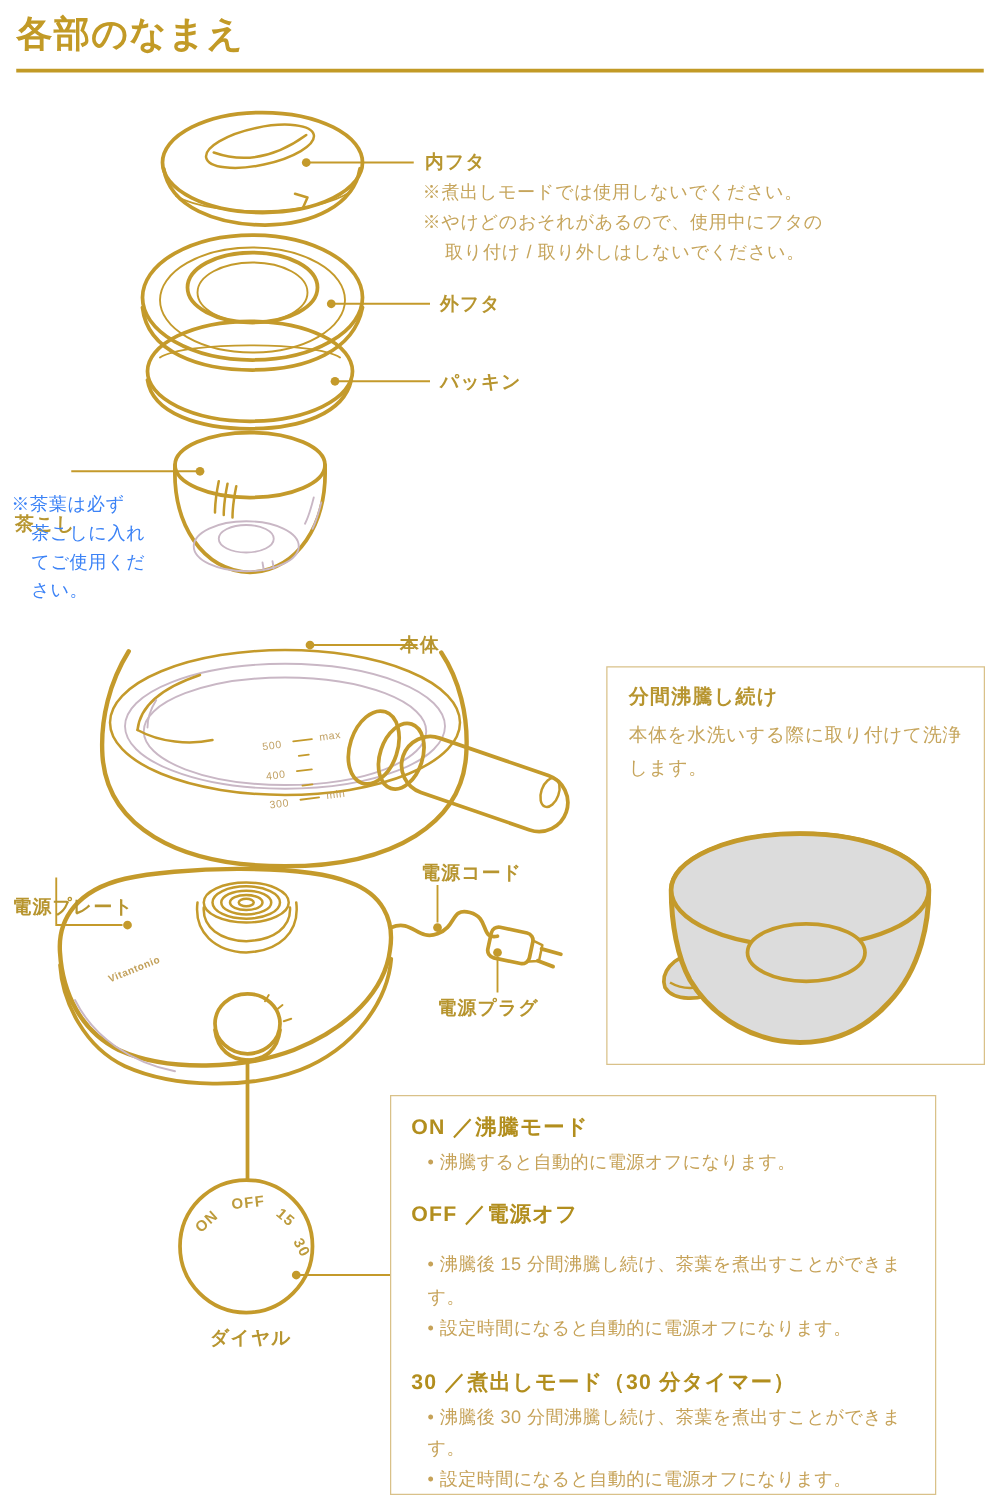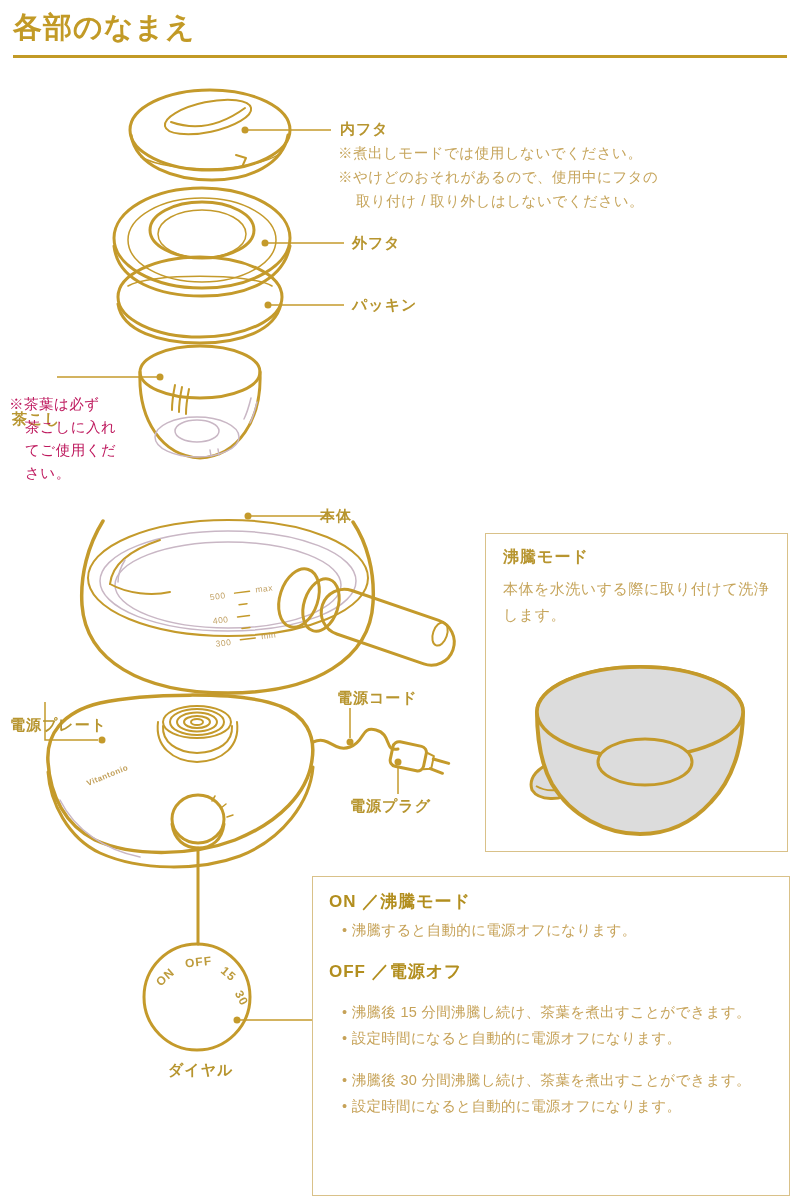--- a/index.html
+++ b/index.html
@@ -16,21 +16,21 @@
     position:absolute;left:13px;top:55px;width:774px;height:3px;background:#C29A26;
   }
   
   .plabel{
     position:absolute;font-size:15px;font-weight:700;color:#B7952F;letter-spacing:1px;white-space:nowrap;
   }
   .pnote{
     position:absolute;font-size:14.5px;font-weight:400;color:#C6A55C;letter-spacing:0.5px;white-space:nowrap;
   }
   .strainer-note{
-    position:absolute;left:9px;top:393px;font-size:14.5px;color:#be185d;
+    position:absolute;left:9px;top:393px;font-size:14.5px;color:#3b82f6;
     line-height:23px;letter-spacing:0.5px;
   }
   .strainer-note .indent{padding-left:16px;display:block;}
   
   svg{display:block;}
   .art{position:absolute;left:0;top:0;}
   .g3{stroke:#C49A2B;stroke-width:3;fill:none;stroke-linecap:round;stroke-linejoin:round;}
   .g35{stroke:#C49A2B;stroke-width:3.5;fill:none;stroke-linecap:round;stroke-linejoin:round;}
   .g2{stroke:#C49A2B;stroke-width:2;fill:none;stroke-linecap:round;stroke-linejoin:round;}
   .g15{stroke:#C49A2B;stroke-width:1.5;fill:none;stroke-linecap:round;}
@@ -47,21 +47,21 @@
   }
   .cleaning-title{
     position:absolute;left:17px;top:13px;font-size:16px;font-weight:700;color:#B7952F;letter-spacing:1px;
   }
   .cleaning-body{
     position:absolute;left:17px;top:42px;width:276px;
     font-size:15px;line-height:1.7;color:#C6A55C;letter-spacing:0.5px;
   }
   .bowl-art{position:absolute;left:0;top:116px;}
   .modes-box{
-    position:absolute;left:312px;top:876px;width:478px;height:320px;
+    position:absolute;left:312px;top:876px;width:437px;height:320px;
     border:1.5px solid #D9C189;box-sizing:border-box;
     padding:13px 16px 16px 16px;
   }
   .mode-section{margin-bottom:17px;}
   .mode-heading{
     font-size:17px;font-weight:700;color:#B28E1E;letter-spacing:1px;margin-bottom:5px;
   }
   .mode-bullet{
     font-size:14.5px;color:#C6A258;letter-spacing:0.3px;line-height:1.75;padding-left:13px;
   }
@@ -219,21 +219,21 @@
   <span class="indent">さい。</span>
 </div>
 
 <div class="plabel" style="left:320px;top:507px;">本体</div>
 <div class="plabel" style="left:10px;top:716px;">電源プレート</div>
 <div class="plabel" style="left:337px;top:689px;">電源コード</div>
 <div class="plabel" style="left:350px;top:797px;">電源プラグ</div>
 <div class="plabel" style="left:168px;top:1061px;">ダイヤル</div>
 
 <div class="cleaning-box">
-  <div class="cleaning-title">沸騰モード</div>
+  <div class="cleaning-title">分間沸騰し続け</div>
   <div class="cleaning-body">本体を水洗いする際に取り付けて洗浄します。</div>
   <svg class="bowl-art" width="300" height="200" viewBox="0 0 300 200">
 
     <path d="M 70,112 C 52,116 42,128 46,140 C 53,151 74,151 89,142 C 93,133 88,121 82,113 Z" fill="#DCDCDC" stroke="#C49A2B" stroke-width="3"></path>
     <path d="M 50,136 C 62,143 76,141 86,134" fill="none" stroke="#C49A2B" stroke-width="2"></path>
 
     <path d="M 51,62 A 103,45 0 1 1 257,62 C 257,85 252,124 225,152 C 205,174 180,184 154,184 C 120,184 85,166 66,134 C 56,116 51,89 51,62 Z" fill="#DCDCDC" stroke="#C49A2B" stroke-width="4"></path>
 
     <ellipse cx="154" cy="62" rx="103" ry="45" fill="#DCDCDC" stroke="#C49A2B" stroke-width="3.5"></ellipse>
 
@@ -247,16 +247,17 @@
     <div class="mode-bullet">沸騰すると自動的に電源オフになります。</div>
   </div>
   <div class="mode-section">
     <div class="mode-heading">OFF ／電源オフ</div>
   </div>
   <div class="mode-section">
     <div class="mode-bullet">沸騰後 15 分間沸騰し続け、茶葉を煮出すことができます。</div>
     <div class="mode-bullet">設定時間になると自動的に電源オフになります。</div>
   </div>
   <div class="mode-section">
+    <div class="mode-heading">30 ／煮出しモード（30 分タイマー）</div>
     <div class="mode-bullet">沸騰後 30 分間沸騰し続け、茶葉を煮出すことができます。</div>
     <div class="mode-bullet">設定時間になると自動的に電源オフになります。</div>
   </div>
 </div>
 
 </body></html>

